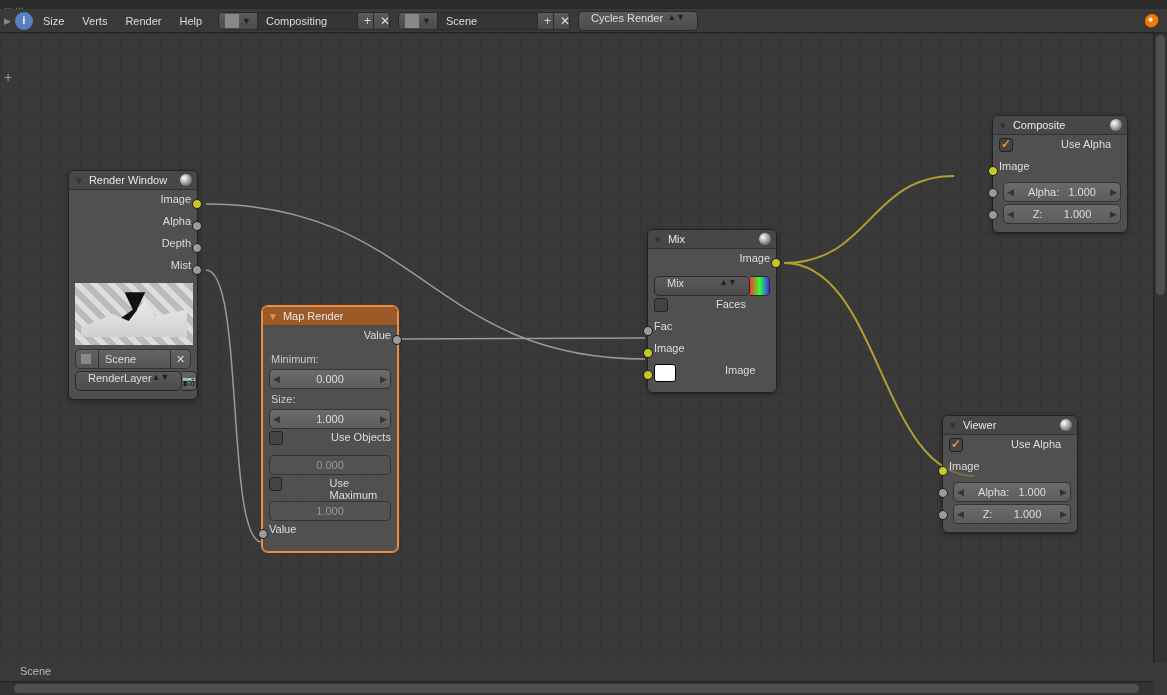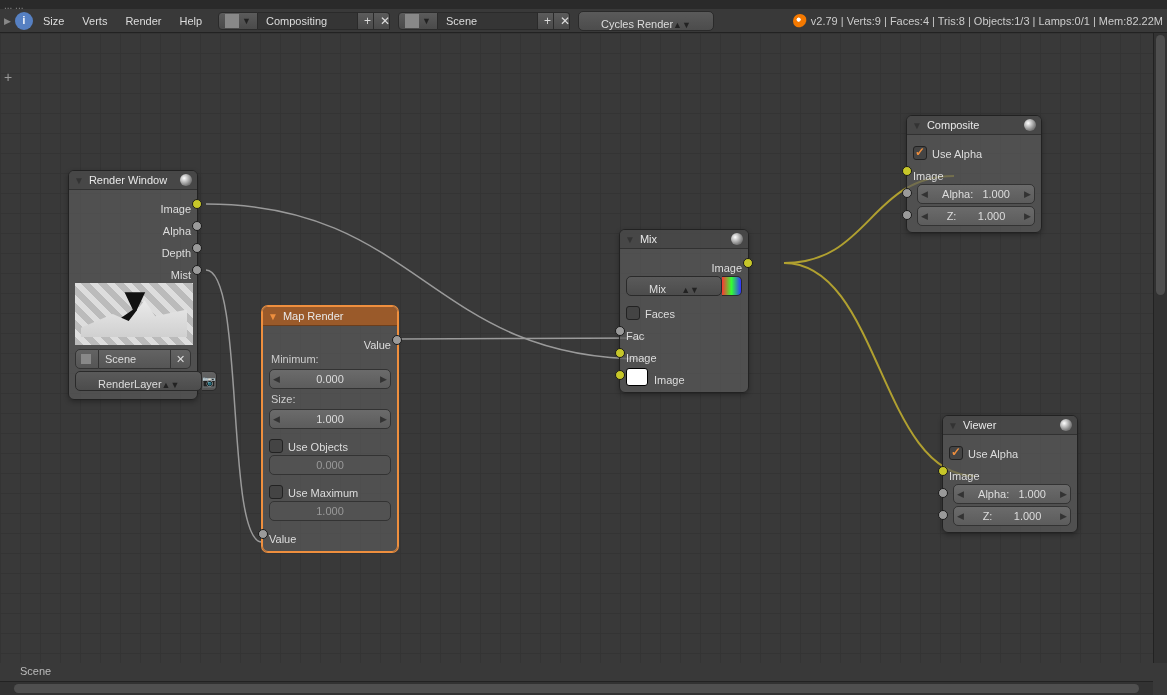--- a/index.html
+++ b/index.html
@@ -29,21 +29,21 @@
 
 .node { position:absolute; background:rgba(90,90,90,0.70); border:1px solid #222; border-radius:6px; box-shadow:0 2px 5px rgba(0,0,0,.3); }
 .node.selected { border:1px solid #ef8f3e; box-shadow:0 0 0 1px #ef8f3e; }
 .node-hd { height:19px; background:rgba(70,70,70,0.9); border-radius:5px 5px 0 0; display:flex; align-items:center; padding:0 5px; border-bottom:1px solid rgba(0,0,0,.3); }
 .node.selected .node-hd { background:#9a5a2a; }
 .tri { color:#333; font-size:10px; margin-right:5px; }
 .node.selected .tri { color:#ef8f3e; }
 .node-title { color:#e8e8e8; flex:1; }
 .node-dot { width:12px; height:12px; border-radius:6px; background:radial-gradient(circle at 35% 35%,#fff,#888 60%,#444); }
 .node-body { padding:3px 6px 6px 6px; }
-.row { display:flex; align-items:flex-end; height:22px; position:relative; }
+.row { display:flex; align-items:flex-start; height:22px; position:relative;gap:43px; }
 .row.right { justify-content:flex-end; }
 .row-label { color:#ddd; }
 .socket { position:absolute; width:10px; height:10px; border-radius:5px; border:1px solid #1a1a1a; top:6px; }
 .socket.out { right:-11px; }
 .socket.in { left:-11px; }
 .c-yellow { background:#c7c729; }
 .c-gray { background:#9a9a9a; }
 .preview { width:118px; height:62px; background:#ccc; margin:2px auto 4px; position:relative;
   background-image:
     repeating-linear-gradient(45deg,#bbb 0 6px,#ddd 6px 12px); }
@@ -55,21 +55,21 @@
 .bt.last{border-radius:0 5px 5px 0;border-left:none;}
 .bt.mid{border-left:none;}
 .bt.solo{border-radius:5px;}
 .bt.fill{flex:1;padding:0 6px;justify-content:flex-start;}
 .bt.num { background:linear-gradient(#6b6b6b,#5c5c5c); justify-content:space-between; padding:0 3px; }
 .bt.num.disabled { background:#525252; color:#999; }
 .arr { color:#333; font-size:9px; }
 .chk { width:14px; height:14px; background:#444; border:1px solid #222; border-radius:3px; margin-right:5px; position:relative; }
 .chk.on::after{content:"✓";position:absolute;left:1px;top:-2px;color:#ef8f3e;font-size:12px;font-weight:bold;}
 .colorswatch{width:22px;height:18px;background:#fff;border:1px solid #000;border-radius:3px;margin-right:6px;}
-.sel { height:20px; background:linear-gradient(#5a5a5a,#4c4c4c); border:1px solid #2a2a2a; border-radius:5px; display:flex; align-items:flex-end; padding:0 22px; color:#ddd; flex:1; }
+.sel { height:20px; background:linear-gradient(#5a5a5a,#4c4c4c); border:1px solid #2a2a2a; border-radius:5px; display:flex; align-items:flex-start; padding:0 12px; color:#ddd; flex:1; }
 .sel .dd { margin-left:auto; color:#222; font-size:9px; }
 .pick { width:20px; height:20px; background:linear-gradient(#636363,#555); border:1px solid #2a2a2a; border-left:none; border-radius:0 5px 5px 0; display:flex; align-items:center; justify-content:center; }
 svg.wires { position:absolute; top:0; left:0; width:100%; height:100%; pointer-events:none; }
 .section-label{color:#ccc;padding:2px 2px;}
 </style>
 </head>
 <body>
 
 <div class="topbar">...  ...</div>
 
@@ -103,21 +103,20 @@
 
   <div class="hdr-group">
     <div class="sel" style="min-width:120px;border-radius:5px">
         <span>Cycles Render</span>
         <span class="dd">▲▼</span>
       </div>
   </div>
 
   <div class="stats">
     <span class="blender-icon"></span>
-    <span>v2.79 | Verts:9 | Faces:4 | Tris:8 | Objects:1/3 | Lamps:0/1 | Mem:82.22M</span>
   </div>
 </div>
 
 <div class="canvas">
   <div class="plus-corner">+</div>
 
   <svg class="wires">
     <path d="M206 171 C 420 171, 430 326, 645 326" stroke="#9a9a9a" stroke-width="1.5" fill="none"></path>
     <path d="M206 237 C 245 237, 225 509, 262 509" stroke="#9a9a9a" stroke-width="1.5" fill="none"></path>
     <path d="M399 306 C 520 306, 520 305, 645 305" stroke="#9a9a9a" stroke-width="1.5" fill="none"></path>
@@ -214,21 +213,21 @@
             <span></span>
           </div>
         </div>
       <div class="row">
           <span class="socket in c-gray"></span>
           <span class="row-label">Value</span>
         </div>
     </div>
   </div>
 
-  <div class="node" style="left:619px; top:196px; width:130px;">
+  <div class="node" style="left:647px; top:196px; width:130px;">
     <div class="node-hd">
       <span class="tri">▼</span>
       <span class="node-title">Mix</span>
       <span class="node-dot"></span>
     </div>
     <div class="node-body">
       <div class="row right">
           <span class="row-label">Image</span>
           <span class="socket out c-yellow"></span>
         </div>
@@ -252,21 +251,21 @@
           <span class="row-label">Image</span>
         </div>
       <div class="row">
           <span class="socket in c-yellow"></span>
           <span class="colorswatch"></span>
           <span class="row-label">Image</span>
         </div>
     </div>
   </div>
 
-  <div class="node" style="left:906px; top:82px; width:136px;">
+  <div class="node" style="left:992px; top:82px; width:136px;">
     <div class="node-hd">
       <span class="tri">▼</span>
       <span class="node-title">Composite</span>
       <span class="node-dot"></span>
     </div>
     <div class="node-body">
       <div class="row">
           <span class="chk on"></span>
           <span class="row-label">Use Alpha</span>
         </div>

